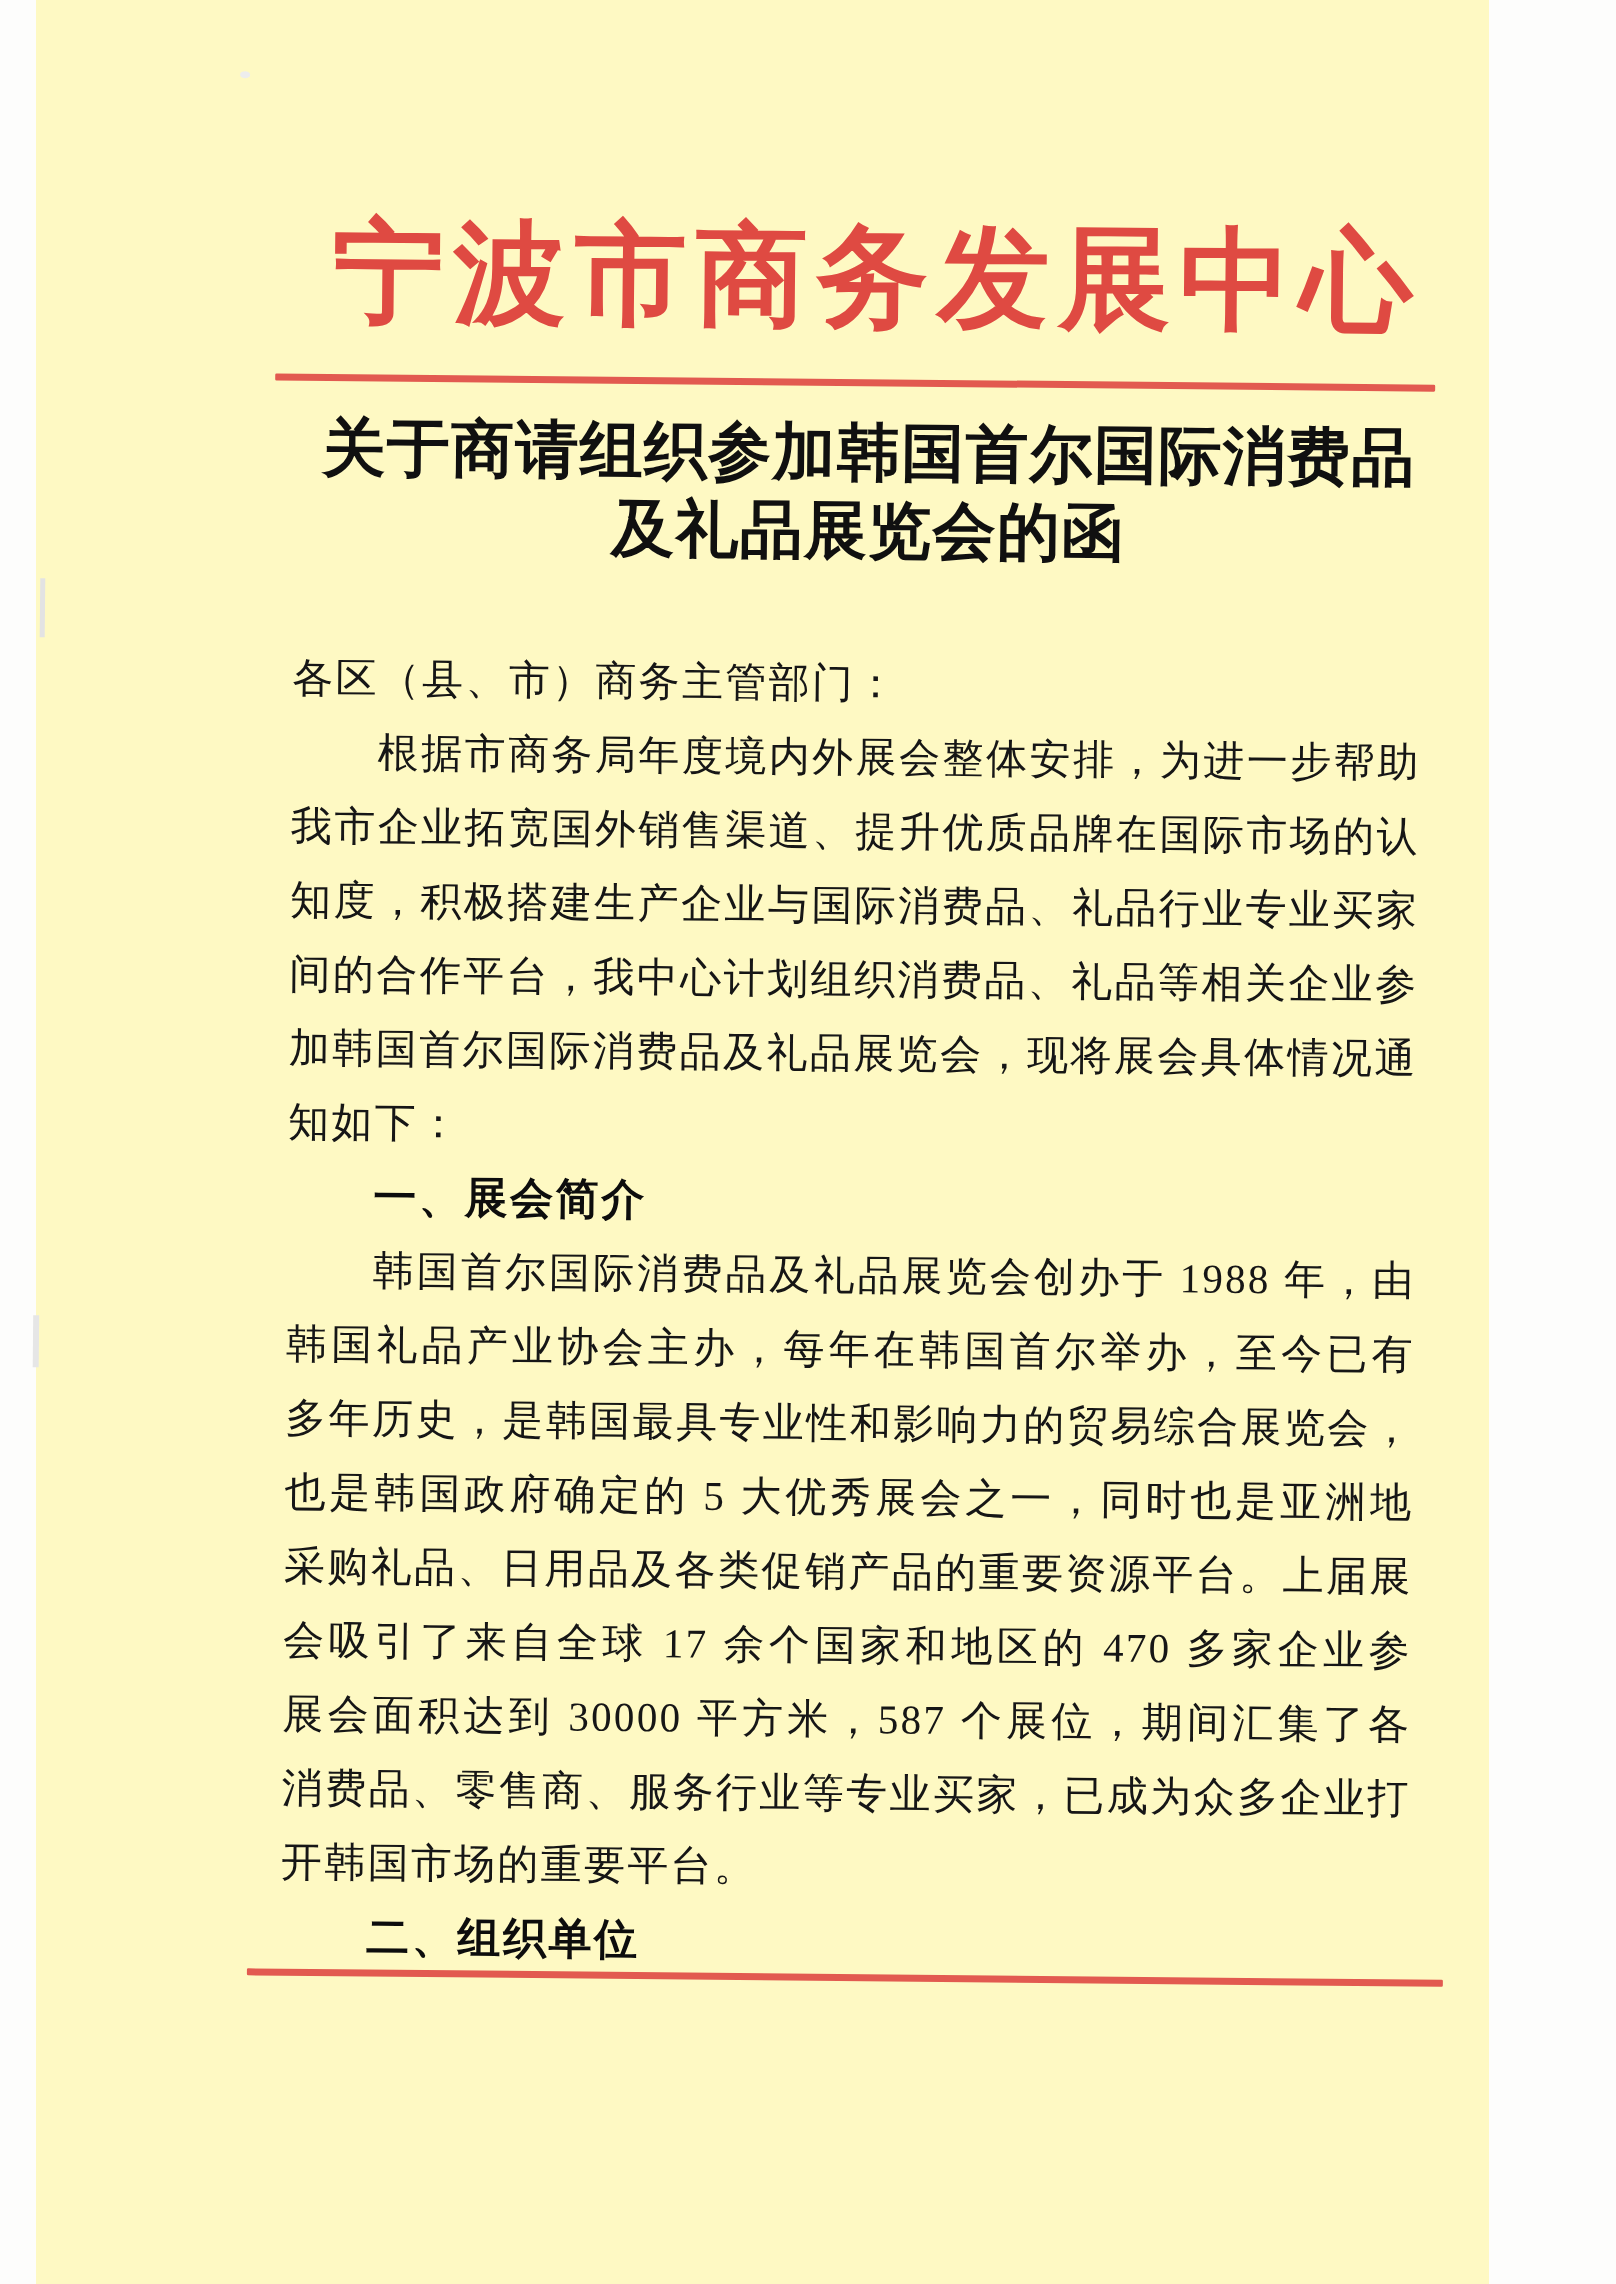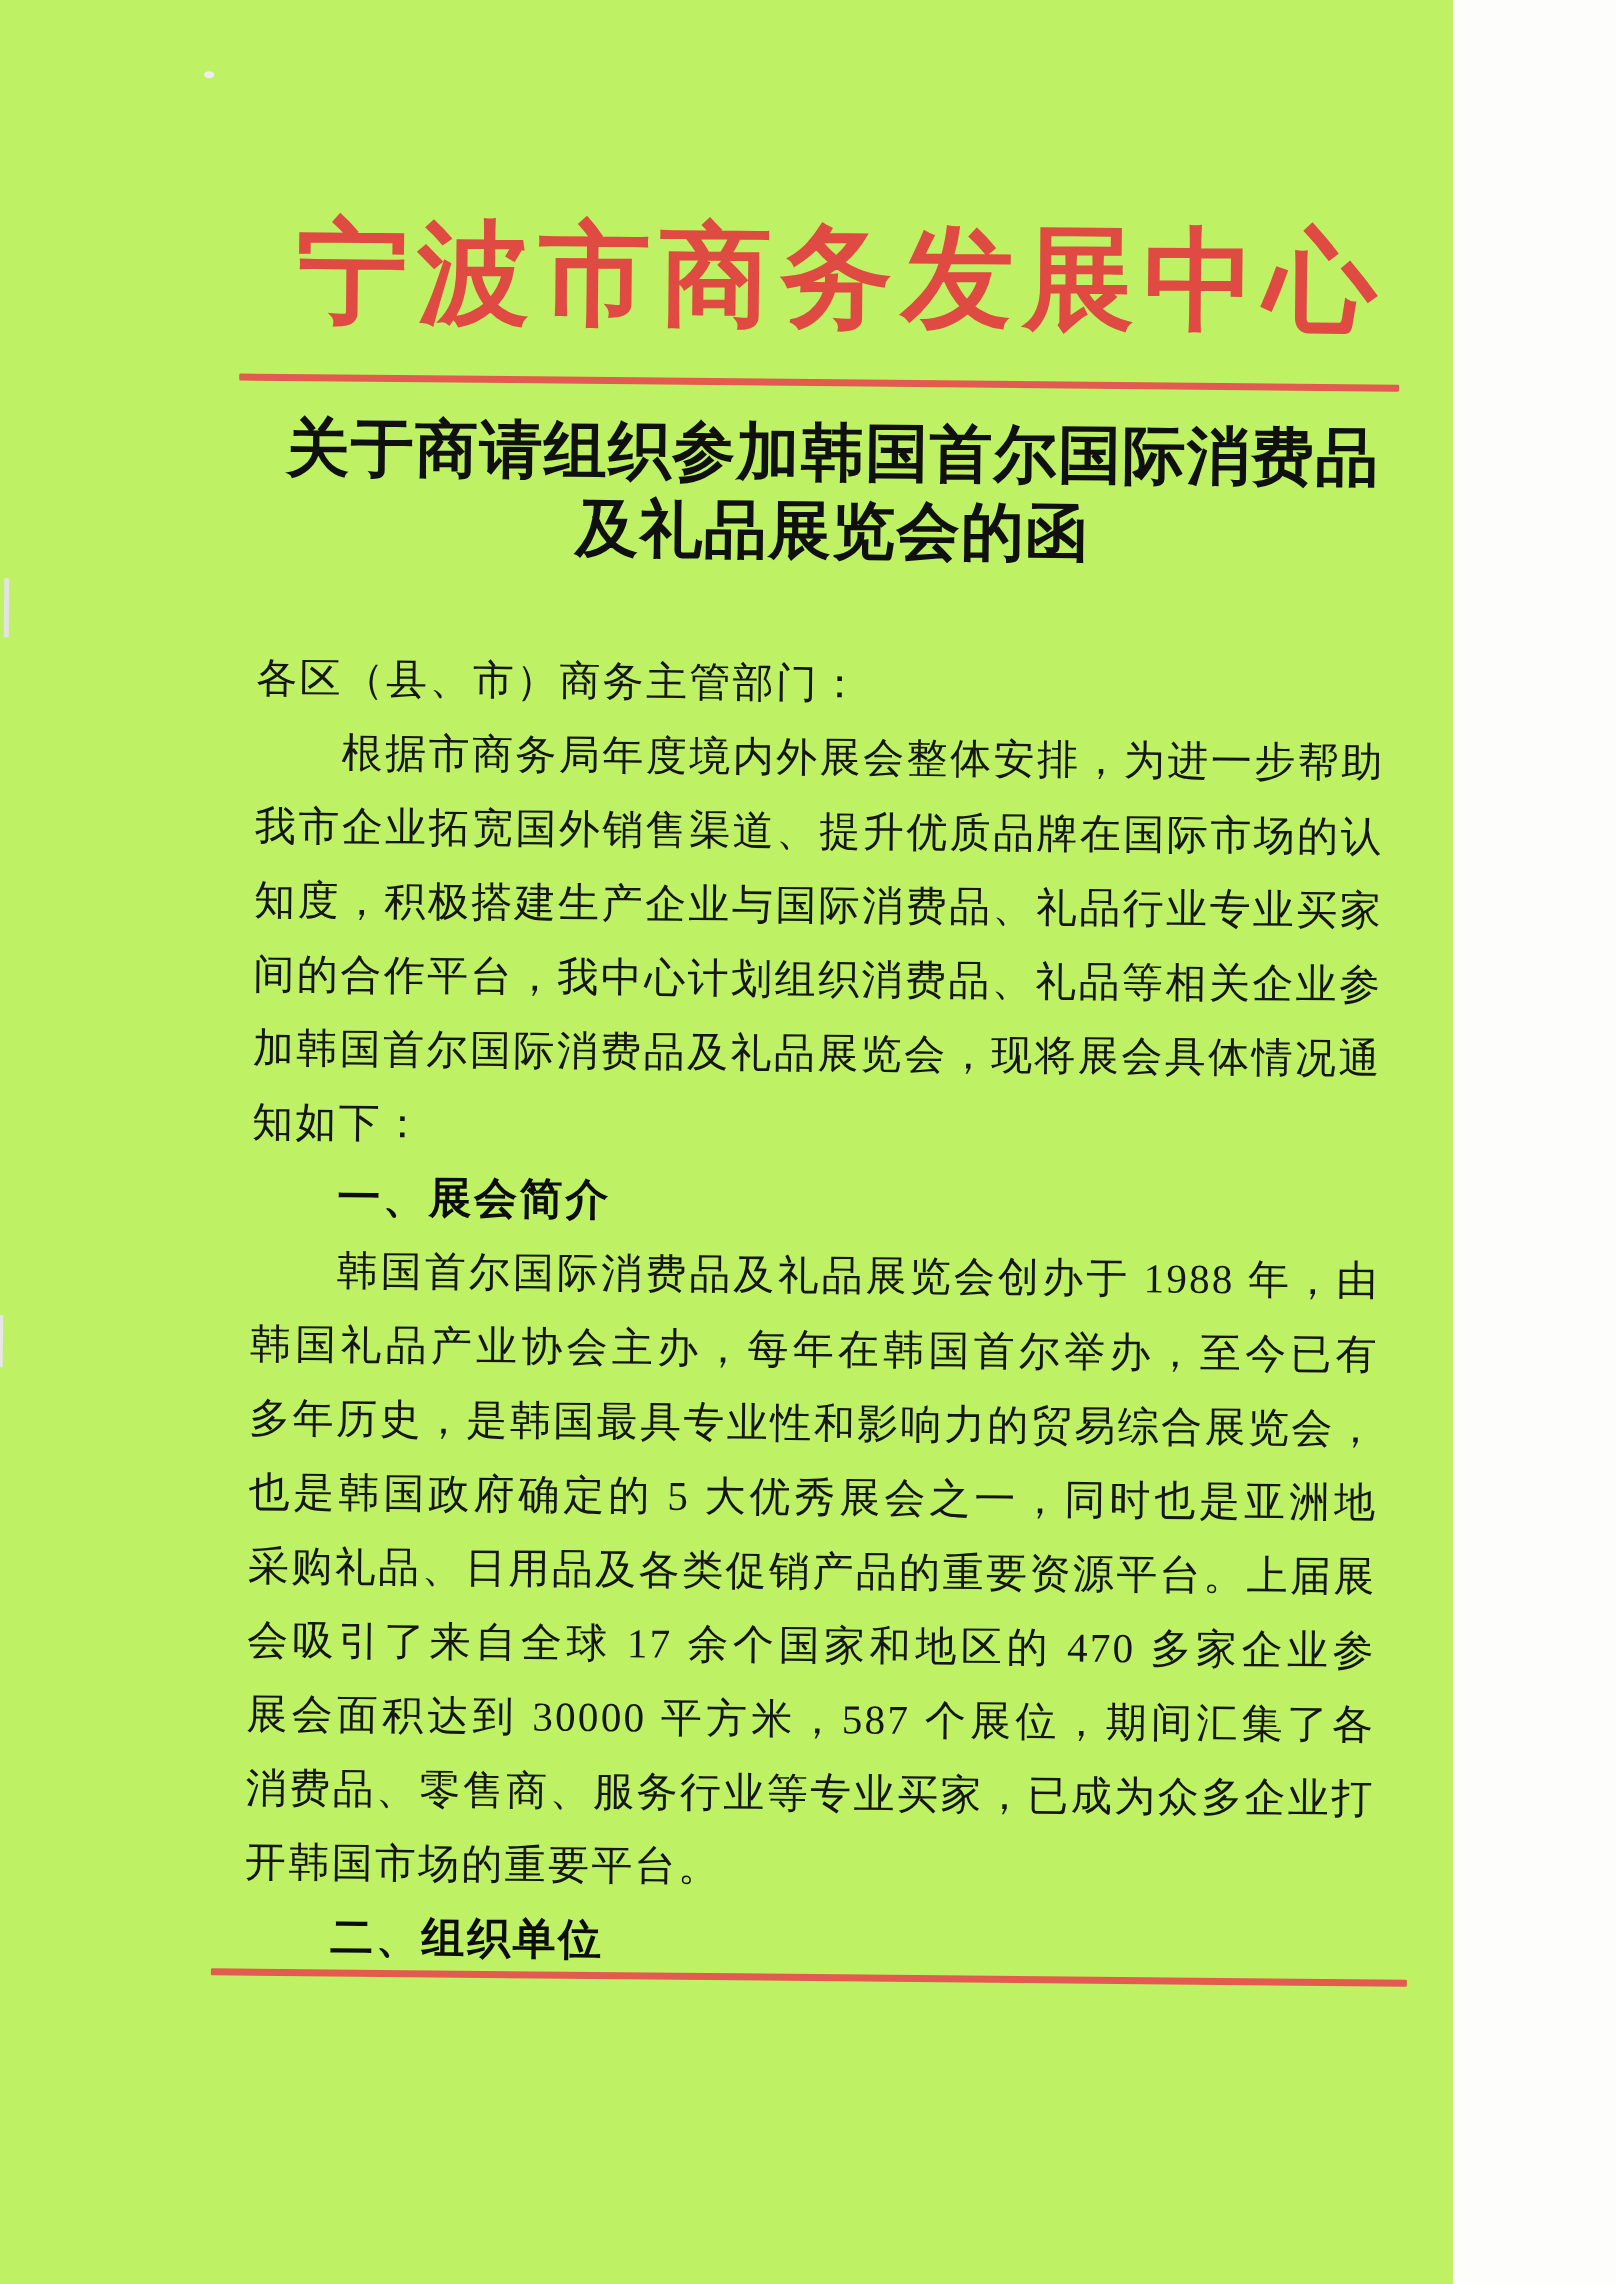--- a/index.html
+++ b/index.html
@@ -8,21 +8,22 @@
     width: 1616px;
     height: 2284px;
     background: #fdfdfc;
     overflow: hidden;
     font-family: "Liberation Serif", "DejaVu Serif", serif;
   }
   .page {
     position: relative;
     width: 1453px;
     height: 2284px;
-    background: #bef264;
+    background: #fef9c3;
+    margin-left: 36px;
   }
   
   .content {
     position: absolute;
     left: 0; top: 0;
     width: 1616px;
     height: 2284px;
     transform: rotate(0.55deg);
     transform-origin: 50% 45%;
   }

